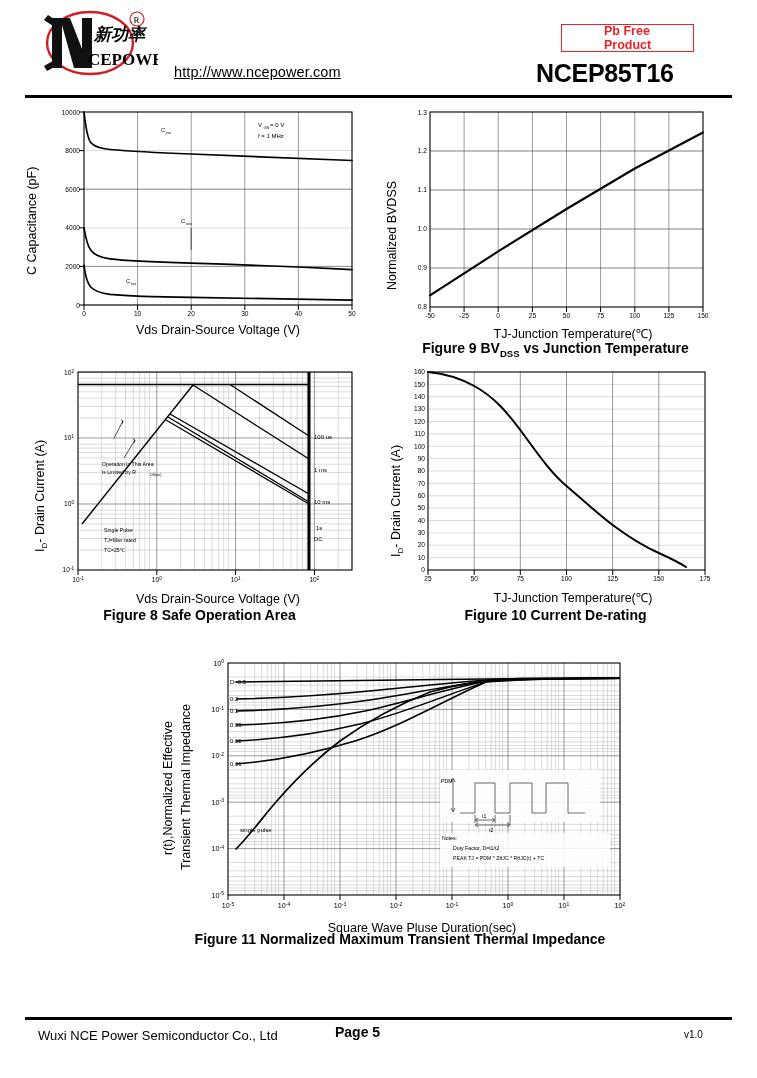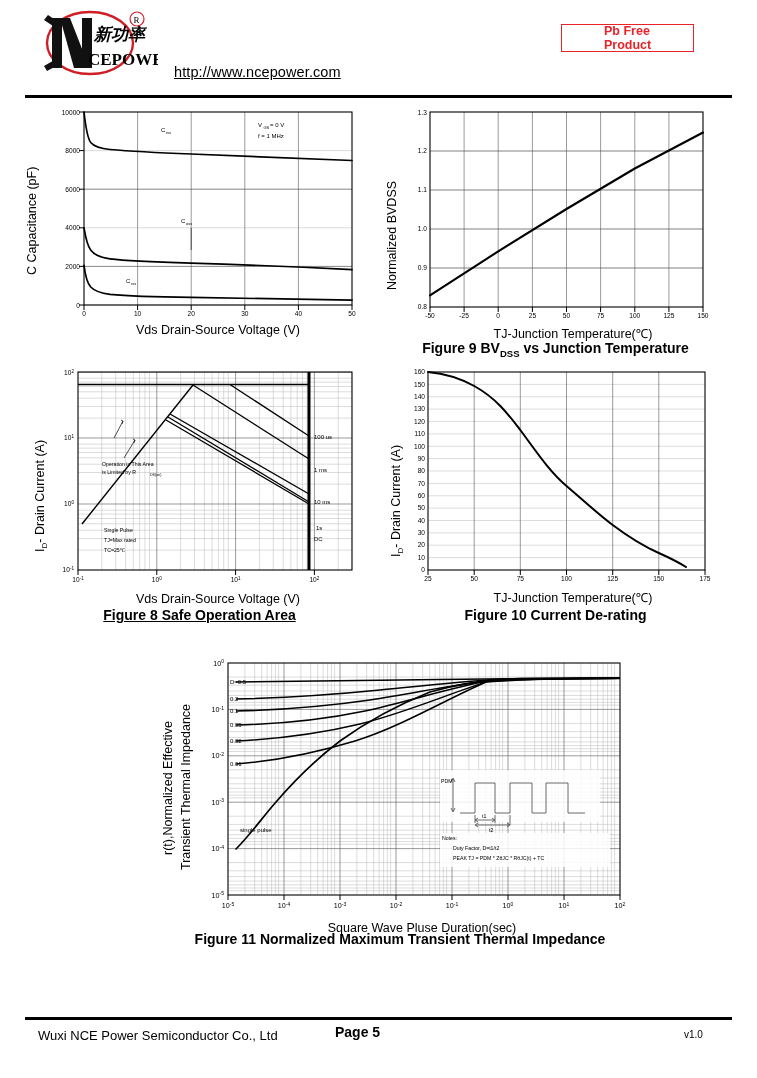--- a/index.html
+++ b/index.html
@@ -62,20 +62,21 @@
         <text x="56" y="30" font-family="Liberation Serif, serif" font-size="17" font-weight="bold" font-style="italic" fill="#111">新功率</text>
         <text x="50" y="55" font-family="Liberation Serif, serif" font-size="17" font-weight="bold" fill="#111">CEPOWER</text>
         <circle cx="99" cy="9" r="7" fill="none" stroke="#cf1f26" stroke-width="1.2"></circle>
         <text x="95.5" y="13" font-family="Liberation Serif, serif" font-size="9" fill="#cf1f26">R</text>
       </svg>
     </div>
     <div class="url">http://www.ncepower.com</div>
     <div class="pbfree">
       <span>Pb Free Product</span>
     </div>
+    <div class="partno">NCEP85T16</div>
     <div class="hrule"></div>
   </div>
 
   <div class="fig" style="left:22px;top:100px;width:355px;height:255px;">
     <svg width="355" height="250" viewBox="0 0 355 250">
       <text transform="translate(14,175) rotate(-90)" class="vlabel">C Capacitance (pF)</text>
 
       <g class="gridline">
         <line x1="62" y1="205" x2="330" y2="205"></line>
         <line x1="62" y1="166.4" x2="330" y2="166.4"></line>
@@ -337,21 +338,21 @@
       </g>
       <g class="ann6">
         <text x="292" y="77">100 us</text>
         <text x="292" y="110">1 ms</text>
         <text x="292" y="142">10 ms</text>
         <text x="294" y="168">1s</text>
         <text x="292" y="179">DC</text>
       </g>
       <text x="196" y="241" text-anchor="middle" class="axis-title">Vds Drain-Source Voltage (V)</text>
     </svg>
-    <div class="cap" style="top:245px;left:0;text-decoration:underline;">Figure 8 Safe Operation Area</div>
+    <div class="cap" style="top:245px;left:0;">Figure 8 Safe Operation Area</div>
   </div>
 
   <div class="fig" style="left:378px;top:362px;width:355px;height:262px;">
     <svg width="355" height="256" viewBox="0 0 355 256">
       <text transform="translate(22,195) rotate(-90)" class="vlabel">
         <tspan>I</tspan><tspan dy="3" font-size="8">D</tspan><tspan dy="-3">- Drain Current (A)</tspan>
       </text>
 
       <g class="gridline">
         <line x1="50" y1="195.6" x2="327" y2="195.6"></line>

